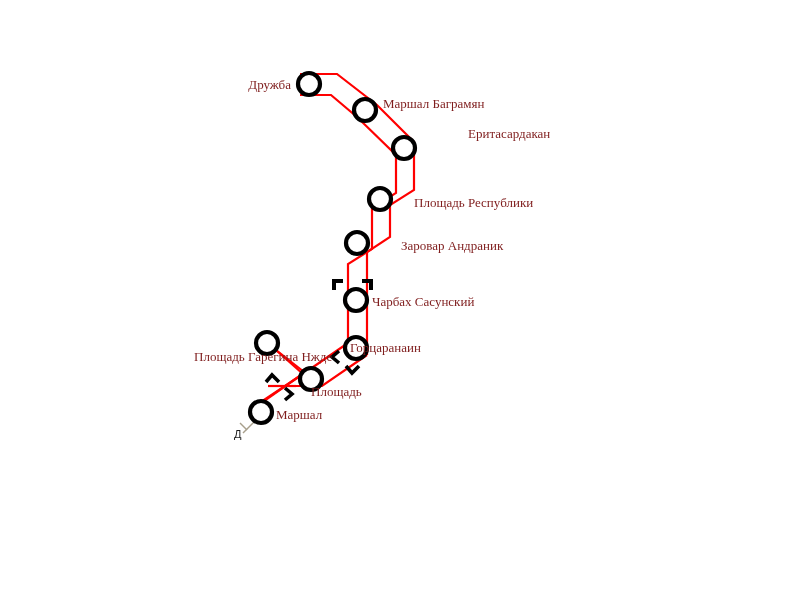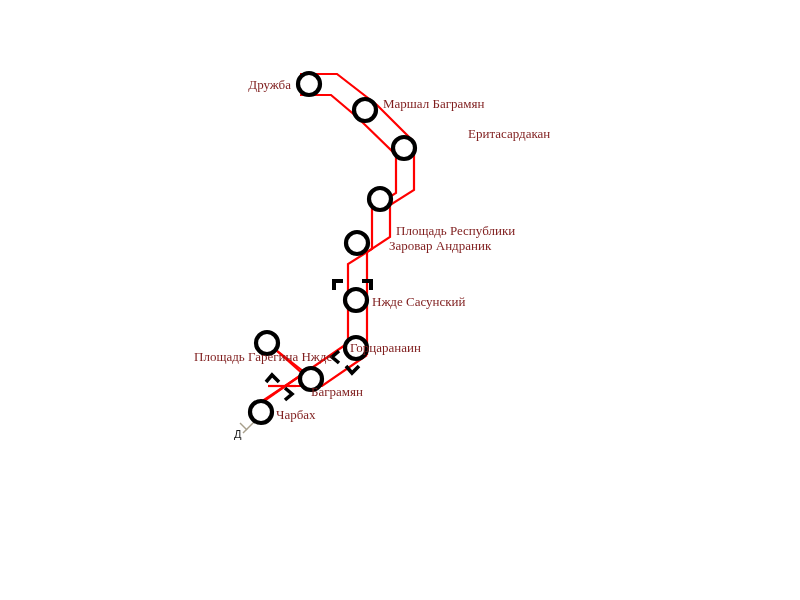--- a/index.html
+++ b/index.html
@@ -106,29 +106,29 @@
     </g>
 
   </svg>
 
   <div class="station-label label-left" style="left:291px; top:84px;">Дружба</div>
 
   <div class="station-label label-right" style="left:383px; top:103px;">Маршал Баграмян</div>
 
   <div class="station-label label-right" style="left:420px; top:133px;margin-left:48px;">Еритасардакан</div>
 
-  <div class="station-label label-right" style="left:396px; top:202px;margin-top:28px;">Площадь Республики</div>
+  <div class="station-label label-right" style="left:414px; top:202px;">Площадь Республики</div>
 
-  <div class="station-label label-right" style="left:373px; top:245px;padding-left:16px;">Заровар Андраник</div>
+  <div class="station-label label-right" style="left:385px; top:245px;padding-left:16px;">Заровар Андраник</div>
 
-  <div class="station-label label-right" style="left:372px; top:301px;">Нжде Сасунский</div>
+  <div class="station-label label-right" style="left:372px; top:301px;">Чарбах Сасунский</div>
 
   <div class="station-label label-right" style="left:350px; top:347px;">Горцаранаин</div>
 
-  <div class="station-label label-right" style="left:311px; top:391px;">Баграмян</div>
+  <div class="station-label label-right" style="left:311px; top:391px;">Площадь</div>
 
   <div class="station-label label-right" style="left:194px; top:324px;margin-top:32px;">Площадь Гарегина Нжде</div>
 
-  <div class="station-label label-right" style="left:276px; top:414px;">Чарбах</div>
+  <div class="station-label label-right" style="left:276px; top:414px;">Маршал</div>
 
   <div class="depot-label" style="left:234px; top:429px;">Д</div>
 
 </div>
 
 </body></html>

